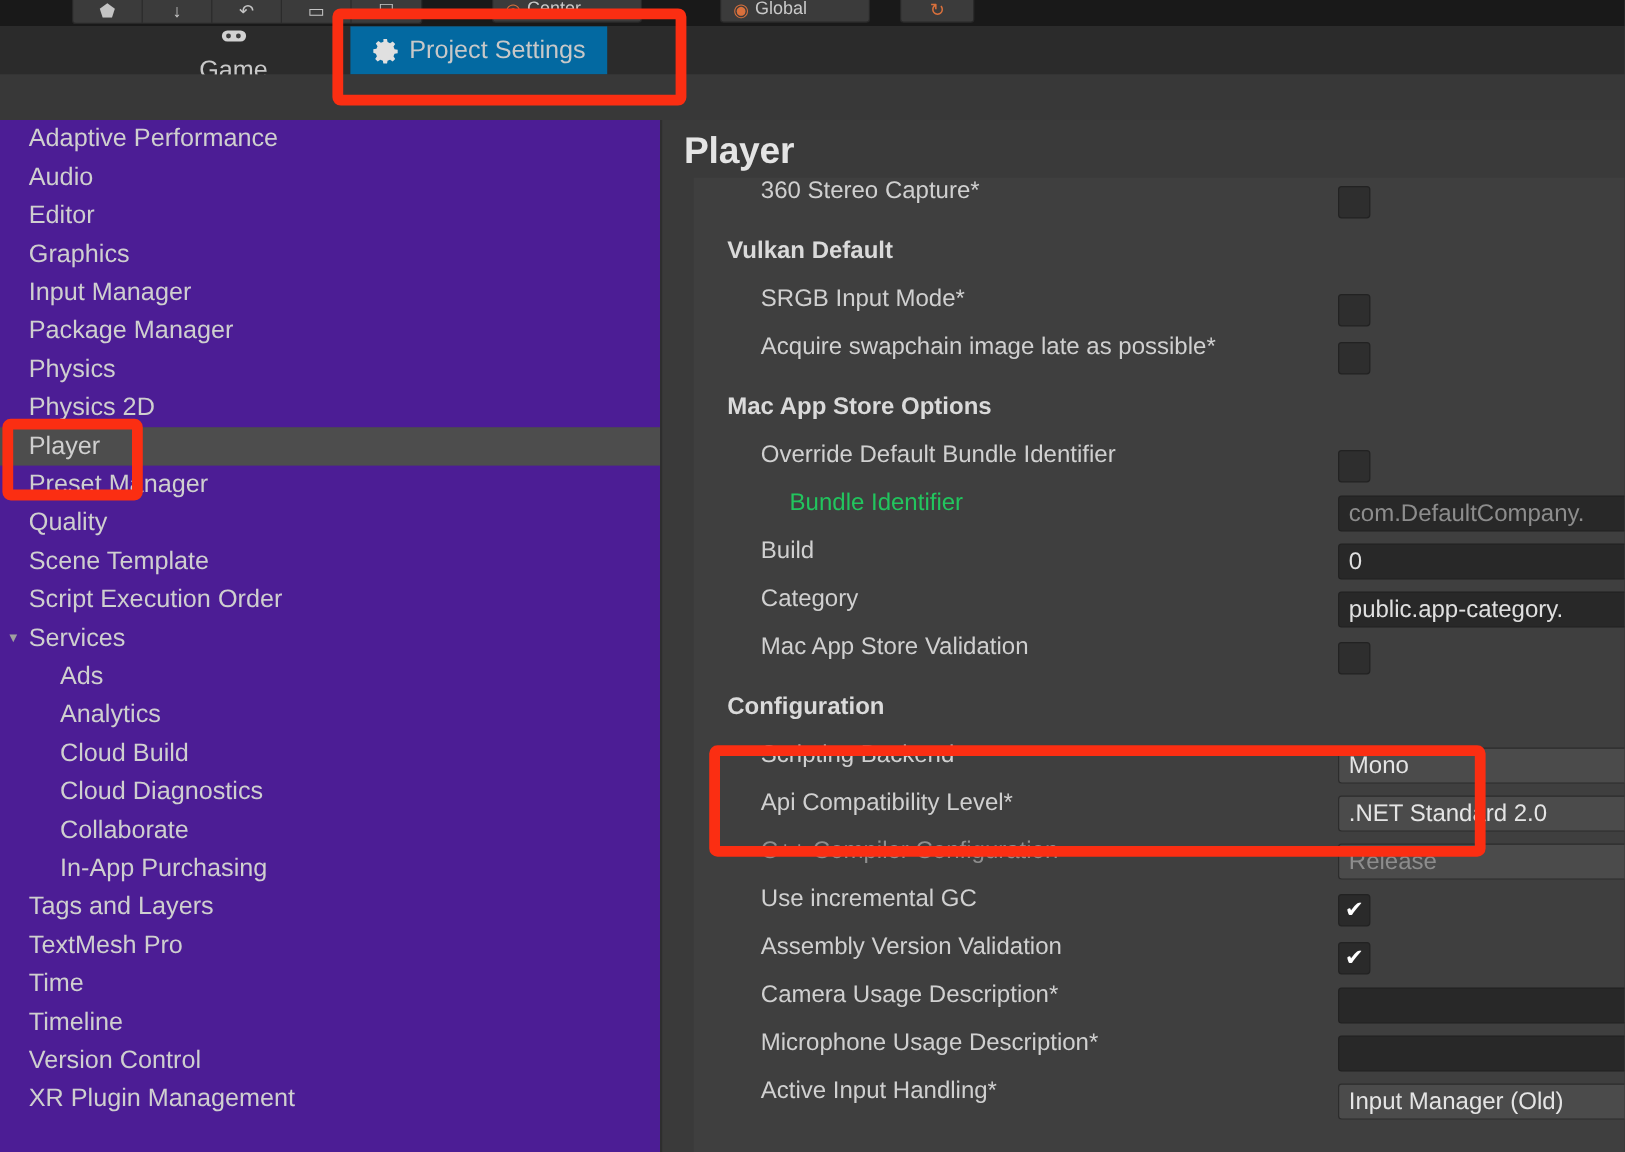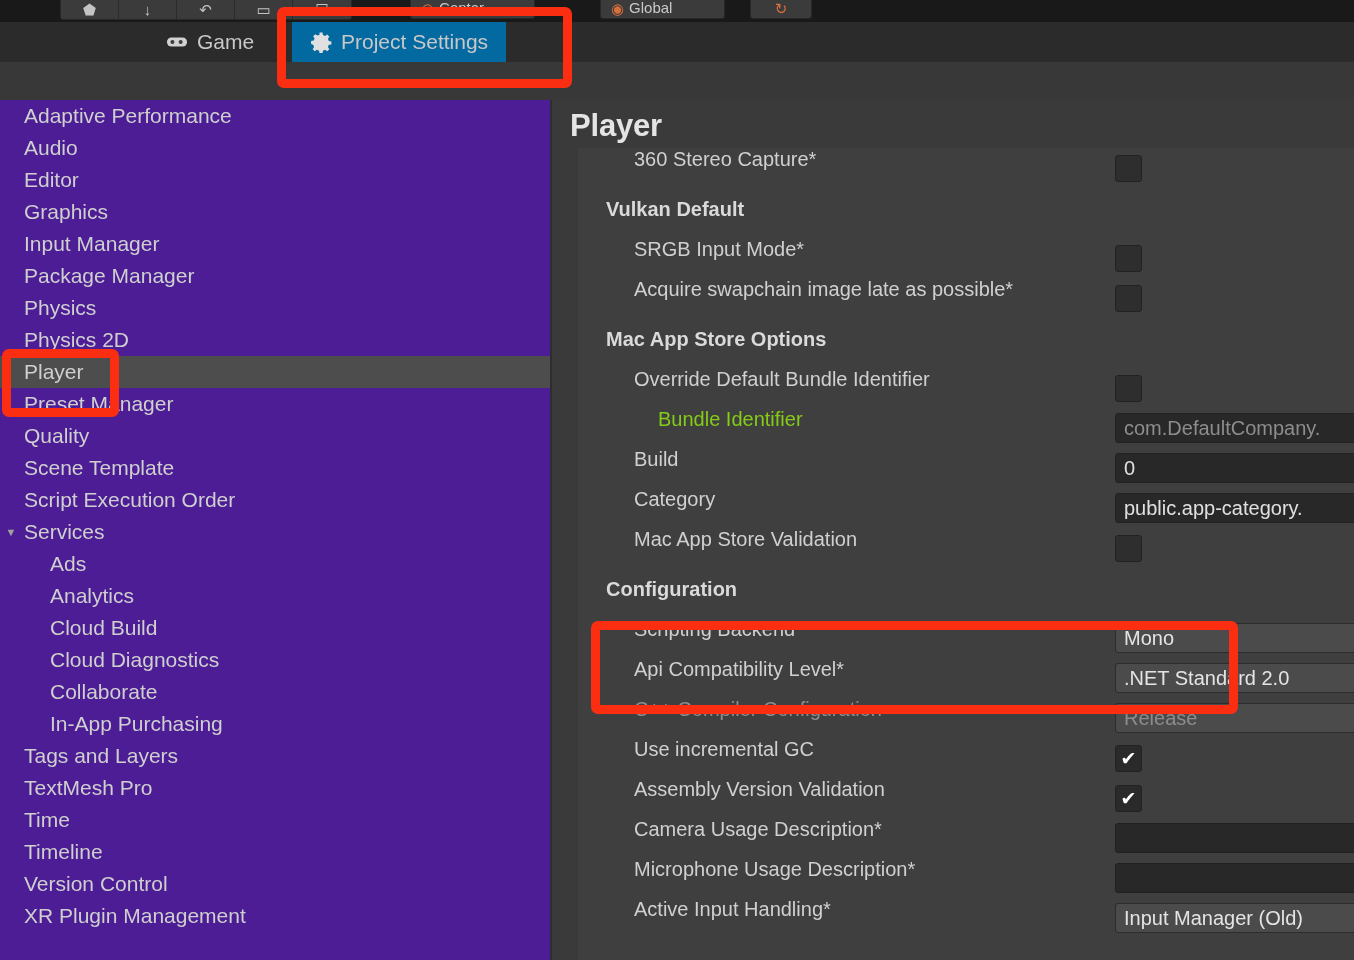--- a/index.html
+++ b/index.html
@@ -142,21 +142,21 @@
     color: #d0d0d0;
     white-space: nowrap;
     padding-left: 56px;
     box-sizing: border-box;
   }
   .label.group {
     font-weight: bold;
     color: #dadada;
     padding-left: 28px;
   }
-  .label.indent2 { padding-left: 80px; color: #84cc16; }
+  .label.indent2 { padding-left: 80px; color: #22c55e; }
   .label.dim { color: #8e8e8e; }
 
   .field-area {
     position: absolute; left: 537px; top: 0;
     height: 40px; display: flex; align-items: center;
   }
   .cb {
     width: 27px; height: 27px;
     background: #2e2e2e;
     border: 1px solid #222;
@@ -253,21 +253,21 @@
             <line x1="6.5" y1="3" x2="4.8" y2="17"></line>
             <line x1="13" y1="3" x2="11.3" y2="17"></line>
             <line x1="2.5" y1="7" x2="17" y2="7"></line>
             <line x1="2" y1="13" x2="16.5" y2="13"></line>
           </g>
         </svg>
       </span>
       <span>Scene</span>
     </div>
 
-    <div class="tab" style="left:148px;">
+    <div class="tab" style="left:148px;flex-direction:column;">
       <span class="tab-ico">
         <svg width="24" height="16" viewBox="0 0 24 16">
           <rect x="1" y="3" width="22" height="10" rx="5" fill="#d2d2d2"></rect>
           <circle cx="7" cy="8" r="2.2" fill="#3d3d3d"></circle>
           <circle cx="16" cy="8" r="2.2" fill="#3d3d3d"></circle>
         </svg>
       </span>
       <span>Game</span>
     </div>
 

